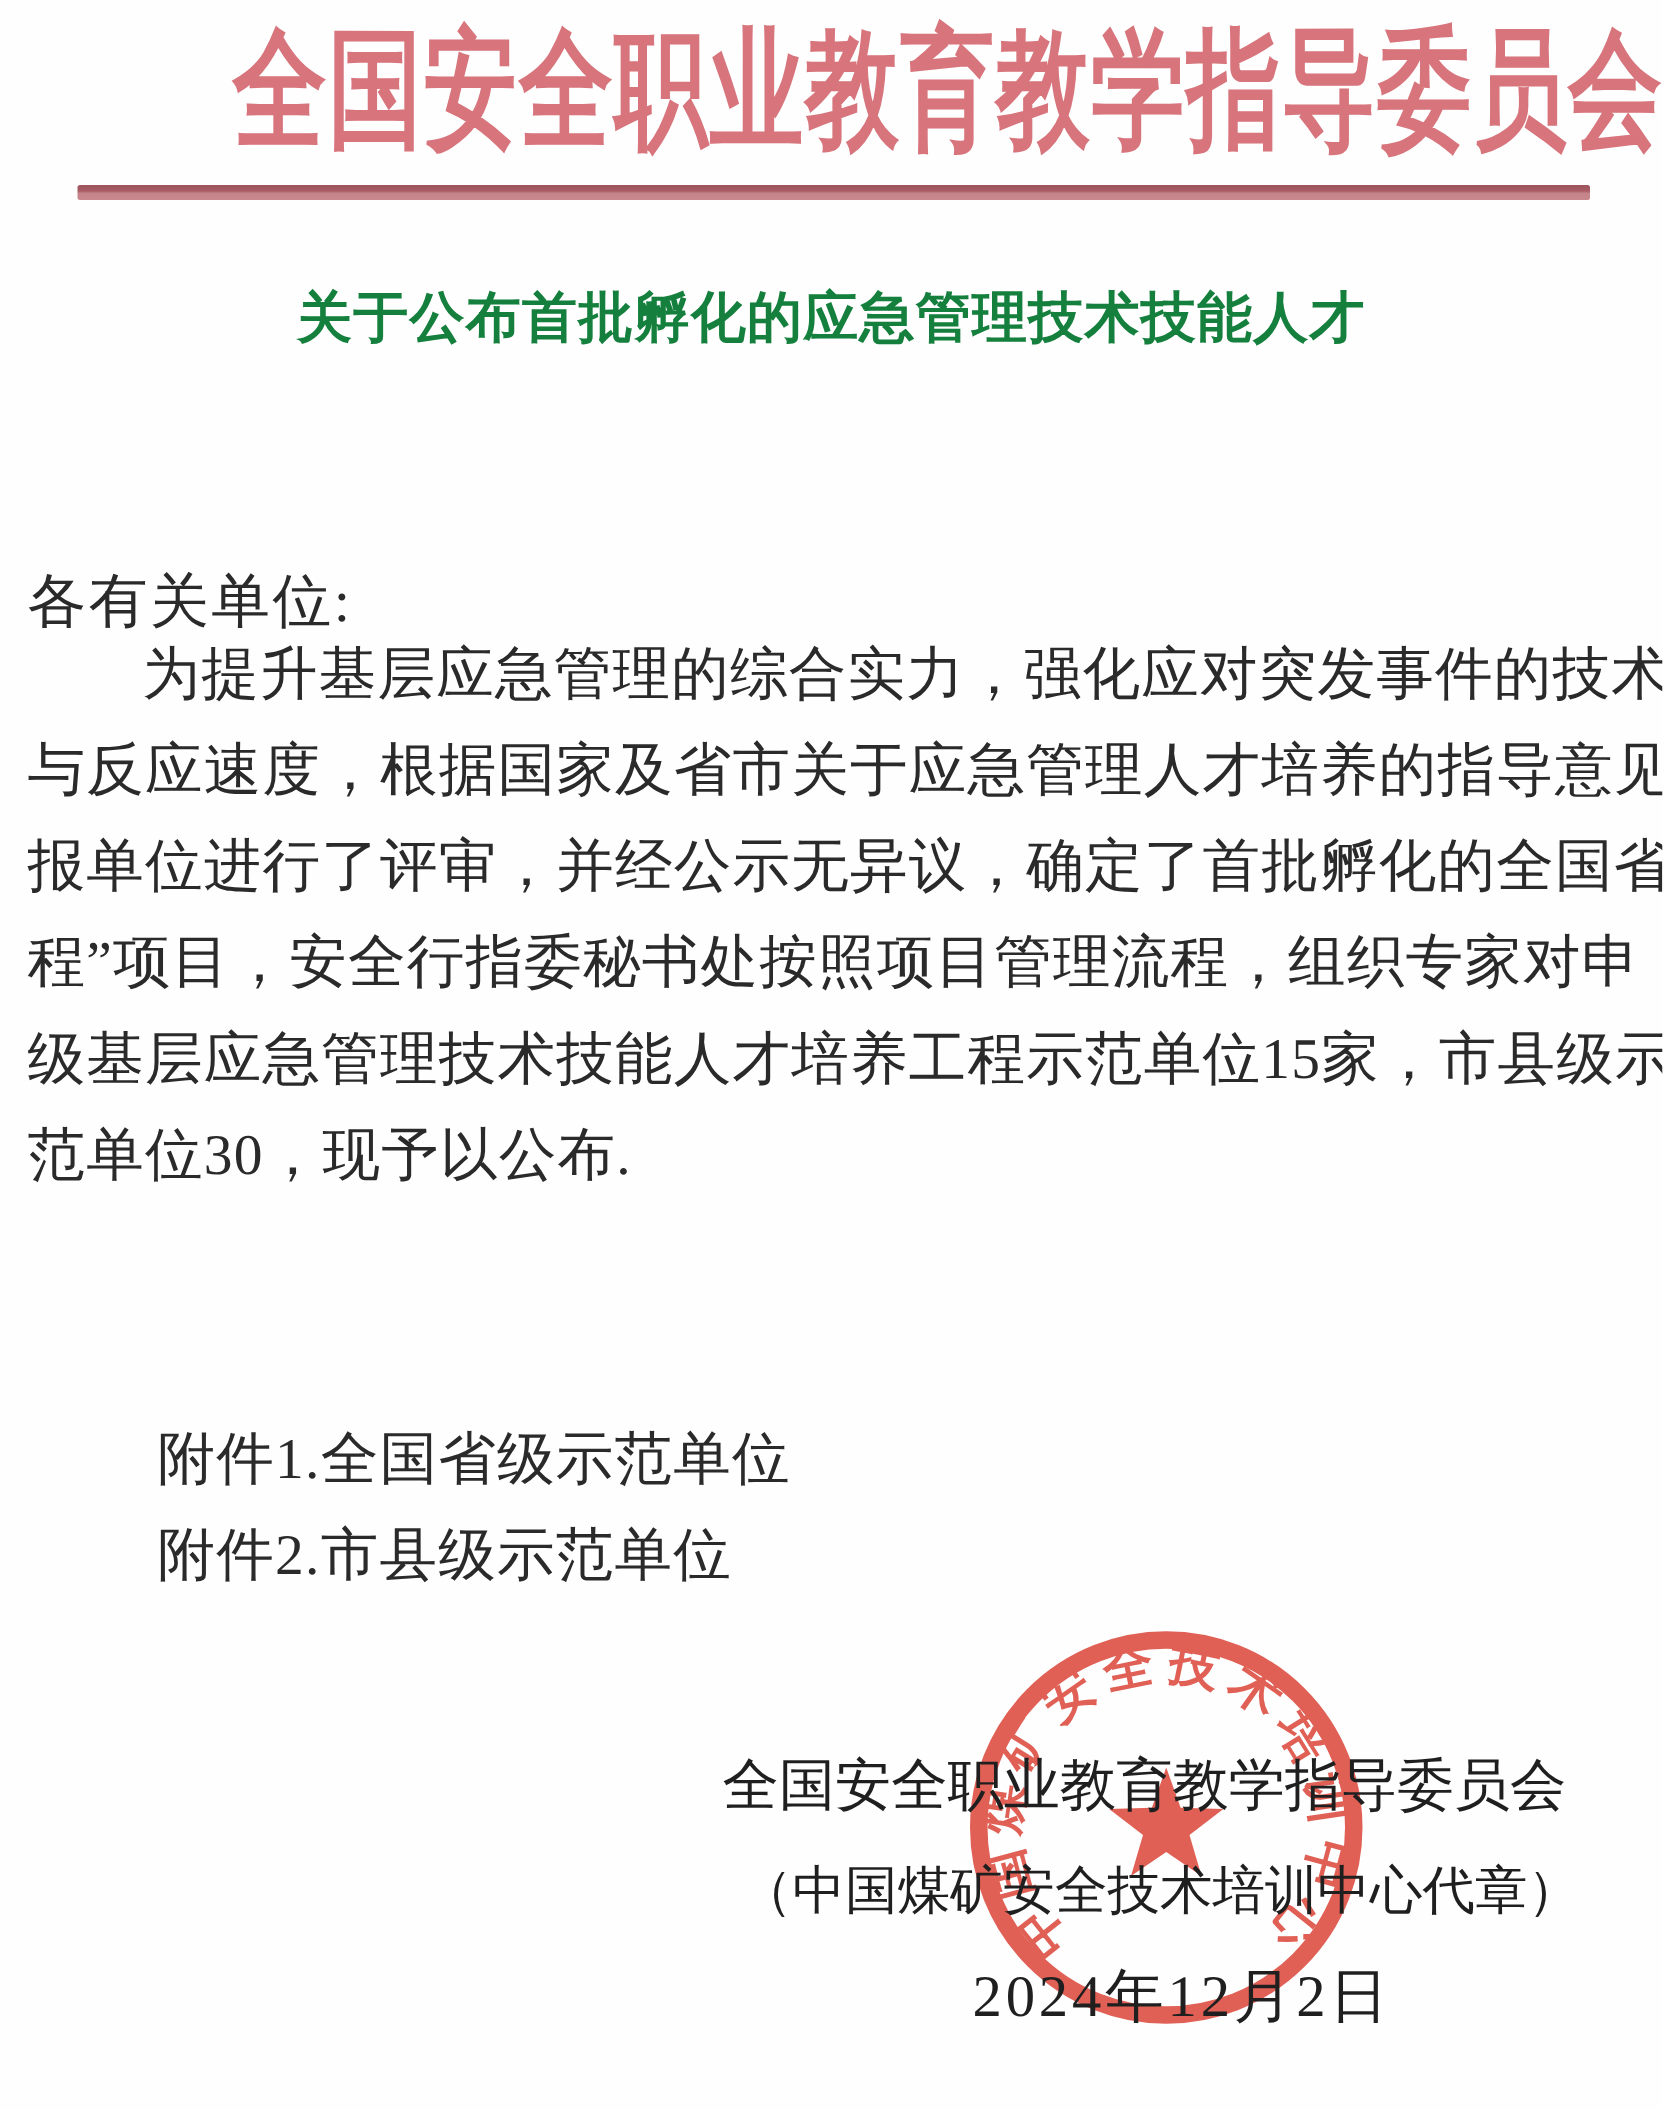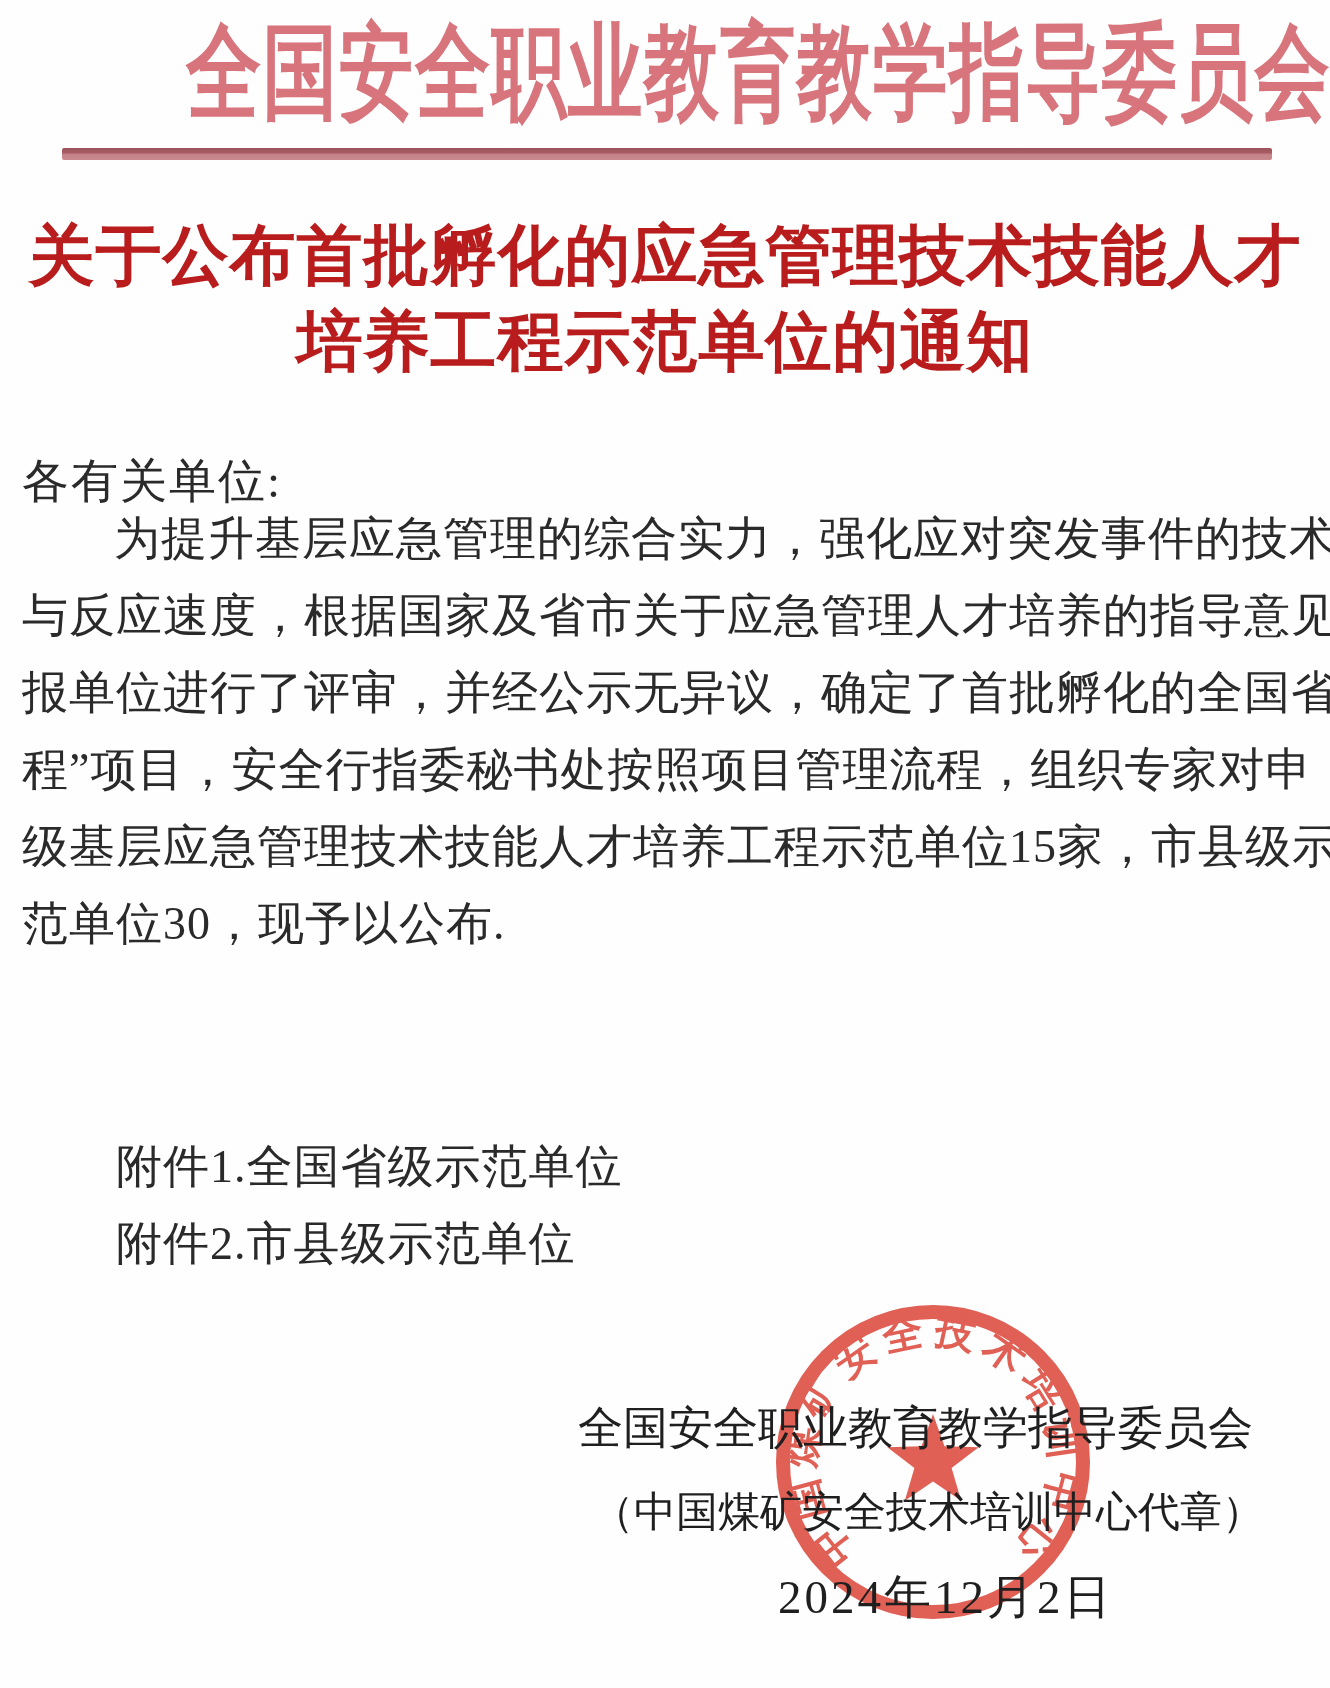--- a/index.html
+++ b/index.html
@@ -36,23 +36,23 @@
     width: 1210px; height: 12px;
     background: linear-gradient(to bottom, #9c535b 0%, #a95c63 40%, #c5838a 55%, #c9888e 100%);
     border-radius: 2px;
   }
   
   .doc-title {
     position: absolute;
     top: 212px; left: 0;
     width: 100%;
     text-align: center;
-    font-size: 66px;
+    font-size: 44px;
     font-weight: bold;
-    color: #b91c1c;
+    color: #15803d;
     line-height: 86px;
     font-family: "Liberation Sans", "DejaVu Sans", sans-serif;
     letter-spacing: 1px;
   }
   
   .salutation {
     position: absolute;
     left: 22px; top: 450px;
     font-size: 47px;
     letter-spacing: 2px;
@@ -68,21 +68,21 @@
   .paragraph .pline {
     height: 77px;
     line-height: 77px;
     white-space: nowrap;
     letter-spacing: 1px;
   }
   .paragraph .pline.indent { text-indent: 92px; }
   
   .attachments {
     position: absolute;
-    left: 116px; top: 1128px;
+    left: 126px; top: 1128px;
     font-size: 46px;
     color: #2a2a2a;
   }
   .attachments .aline {
     height: 77px;
     line-height: 77px;
     white-space: nowrap;
     letter-spacing: 1px;
   }
   
@@ -126,21 +126,20 @@
 <body>
 
 <div class="page">
 
   <div class="masthead">全国安全职业教育教学指导委员会</div>
 
   <div class="red-rule"></div>
 
   <div class="doc-title">
     <div>关于公布首批孵化的应急管理技术技能人才</div>
-    <div>培养工程示范单位的通知</div>
   </div>
 
   <div class="salutation">各有关单位:</div>
 
   <div class="paragraph">
     <div class="pline indent">为提升基层应急管理的综合实力，强化应对突发事件的技术</div>
     <div class="pline">与反应速度，根据国家及省市关于应急管理人才培养的指导意见，</div>
     <div class="pline">报单位进行了评审，并经公示无异议，确定了首批孵化的全国省</div>
     <div class="pline">程”项目，安全行指委秘书处按照项目管理流程，组织专家对申</div>
     <div class="pline">级基层应急管理技术技能人才培养工程示范单位15家，市县级示</div>

